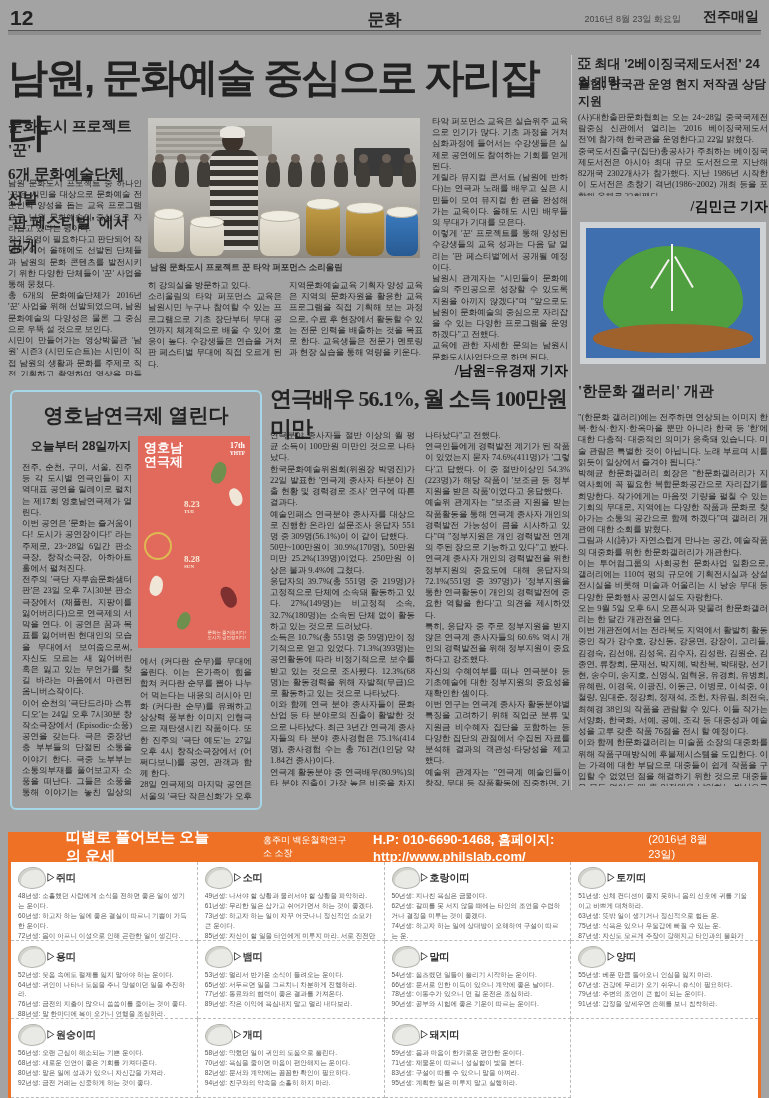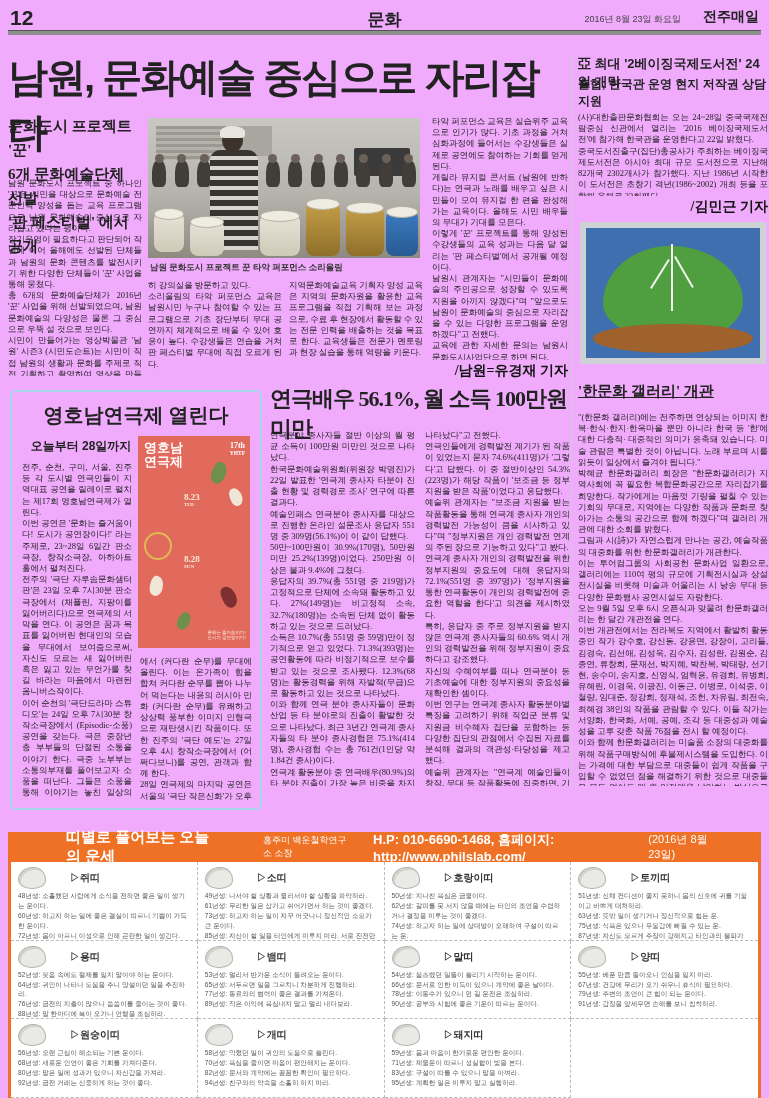--- a/index.html
+++ b/index.html
@@ -1,16 +1,16 @@
 <!DOCTYPE html>
 <html><head>
 <meta charset="utf-8">
 <style>
   html,body{margin:0;padding:0;background:#fff;}
-  #page{position:relative;width:769px;height:1098px;background:#f0abfc;overflow:hidden;
+  #page{position:relative;width:769px;height:1098px;background:#a3a3a3;overflow:hidden;
         font-family:"Liberation Serif",serif;color:#222;}
   .abs{position:absolute;}
   .sans{font-family:"Liberation Sans",sans-serif;}
   .body{font:8.5px/1.32 "Liberation Serif",serif;color:#1d1d1d;text-align:justify;
         white-space:pre-line;overflow:hidden;}
   .byline{font-weight:bold;font-size:14px;text-align:right;color:#111;}
   
   #pagenum{left:10px;top:6px;font-size:21px;font-weight:bold;}
   #section{left:0;right:0;top:8px;text-align:center;font-size:17px;font-weight:bold;}
   #mastdate{right:88px;top:13px;font-size:9px;color:#444;}
@@ -45,21 +45,21 @@
   
   #bf-head{left:578px;top:55px;width:190px;font-size:13px;font-weight:bold;}
   #bf-sub{left:578px;top:76px;width:190px;font-size:12px;font-weight:bold;}
   
   #artwork{left:580px;top:222px;width:186px;height:142px;background:#cfd2d4;padding:6px;box-sizing:border-box;}
   #artwork .canvas{position:relative;width:100%;height:100%;background:#3f6fae;overflow:hidden;}
   .hill{position:absolute;left:10%;top:14%;width:80%;height:74%;background:#4f9e3f;border-radius:48% 52% 46% 54%/60% 58% 42% 40%;}
   .rim{position:absolute;left:4%;bottom:4%;width:92%;height:22%;background:#a0622d;border-radius:50%;}
   .tree{position:absolute;background:#f2f2ee;}
   
-  #gal-title{left:578px;top:382px;width:190px;font-size:15px;font-weight:bold;text-decoration:underline;}
+  #gal-title{left:578px;top:382px;width:190px;font-size:15px;font-weight:bold;}
   
   #thbox{left:10px;top:390px;width:252px;height:420px;border:2px solid #a6d7e8;border-radius:6px;box-sizing:border-box;}
   #th-title{left:10px;top:402px;width:252px;text-align:center;font-size:20px;font-weight:bold;}
   #th-sub{left:22px;top:438px;width:118px;text-align:center;font-size:12px;font-weight:bold;}
   
   #poster{left:138px;top:436px;width:112px;height:212px;background:#e16a5c;overflow:hidden;color:#fff;}
   #poster .ptitle{position:absolute;left:6px;top:5px;font-size:13px;line-height:1.05;font-weight:bold;white-space:pre-line;}
   #poster .ped{position:absolute;right:5px;top:5px;font-size:8px;font-weight:bold;text-align:right;}
   #poster .ped small{display:block;font-size:5.5px;}
   #poster .stamp{position:absolute;left:6px;top:96px;width:24px;height:24px;border:2px solid #dfb853;border-radius:50%;}
@@ -74,21 +74,21 @@
   #hbar .htitle{font-size:15px;font-weight:bold;margin-left:48px;}
   #hbar .hauthor{font-size:9px;margin-left:40px;}
   #hbar .hcontact{font-size:13px;font-weight:bold;margin-left:18px;}
   #hbar .hdate{font-size:11px;margin-left:auto;margin-right:30px;}
   #zgrid{left:8px;top:862px;width:753px;height:236px;box-sizing:border-box;
          border-left:3px solid #ee7125;border-right:3px solid #ee7125;background:#fff;
          display:grid;grid-template-columns:repeat(4,1fr);grid-template-rows:repeat(3,1fr);}
   .zcell{box-sizing:border-box;border-right:1px dashed #bbb;border-bottom:1px dashed #bbb;
          padding:5px 7px 2px;overflow:hidden;}
   .zcell:nth-child(4n){border-right:none;}
-  .zhead{display:flex;align-items:center;gap:24px;margin-bottom:2px;}
+  .zhead{display:flex;align-items:center;gap:0;margin-bottom:2px;}
   .zicon{display:inline-block;width:26px;height:20px;background:#e9e9e6;border:1px solid #b5b5b0;
          border-radius:55% 45% 50% 50%/60% 60% 40% 45%;box-shadow:inset 2px 2px 0 #d2d2cc;}
   .zname{font-family:"Liberation Sans",sans-serif;font-size:10px;font-weight:bold;color:#333;}
   .ztext{font:6.6px/1.5 "Liberation Sans",sans-serif;color:#555;white-space:pre-line;}
 </style>
 </head>
 <body>
 
 <div id="page">
 
@@ -191,21 +191,21 @@
 공연문의는 277-7440.  /정하은 기자</div>
 
   <div class="abs" id="poster">
     <div class="ptitle">영호남
 연극제</div>
     <div class="ped">
       <span>17th</span>
       <small>YHTF</small>
     </div>
     <div class="stamp"></div>
-    <div class="pdate" style="top:56px;">
+    <div class="pdate" style="top:63px;">
       <span>8.23</span>
       <small>TUE</small>
     </div>
     <div class="pdate" style="top:118px;">
       <span>8.28</span>
       <small>SUN</small>
     </div>
     <div class="fig" style="left:74px;top:26px;width:14px;height:22px;background:#6f8f4f;transform:rotate(24deg);"></div>
     <div class="fig" style="left:92px;top:52px;width:12px;height:18px;background:#f0e6d8;transform:rotate(-18deg);"></div>
     <div class="fig" style="left:12px;top:140px;width:13px;height:20px;background:#f0e6d8;transform:rotate(14deg);"></div>

